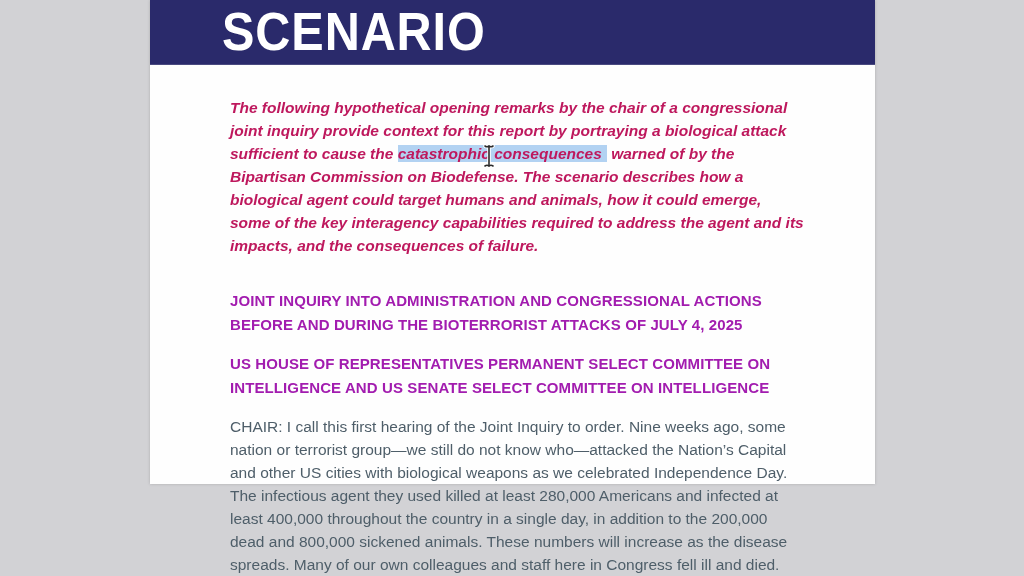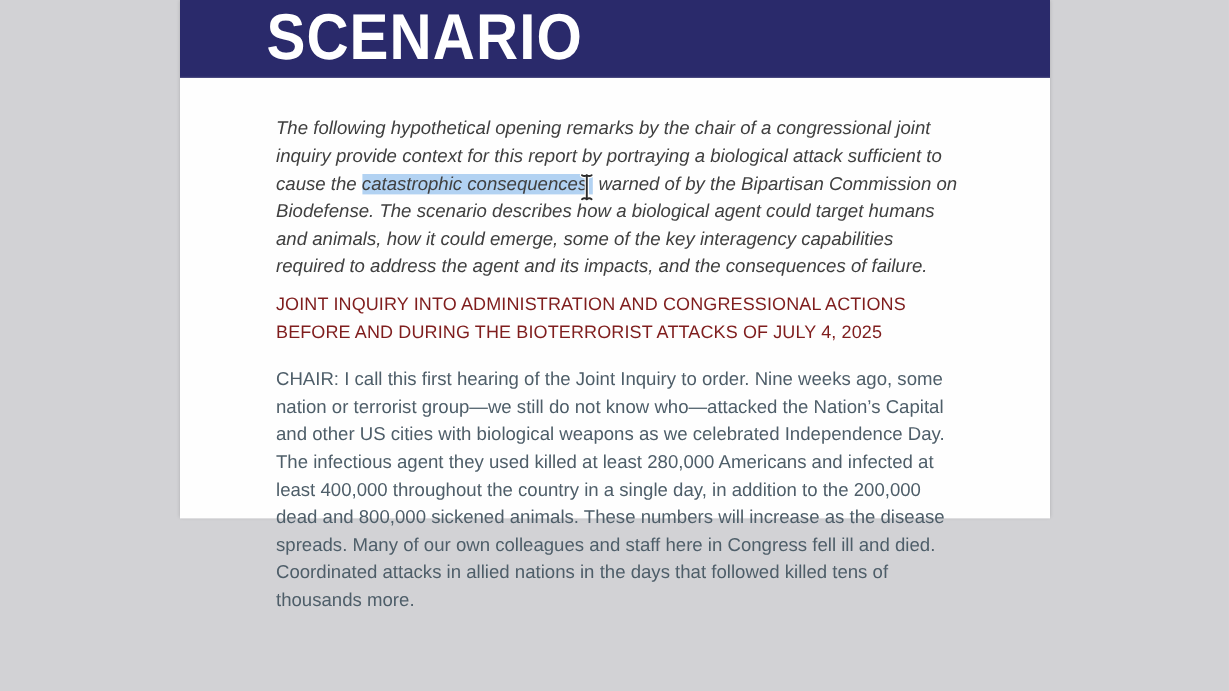--- a/index.html
+++ b/index.html
@@ -9,21 +9,21 @@
     height: 576px;
     background: #d2d2d5;
     overflow: hidden;
     font-family: "Liberation Sans", "DejaVu Sans", sans-serif;
   }
   .page {
     position: absolute;
     left: 150px;
     top: 0;
     width: 725px;
-    height: 432px;
+    height: 484px;
     background: #fefefe;
     box-shadow: 0 0 3px rgba(0,0,0,0.18);
   }
   .band {
     height: 64px;
     background: #2a2a6b;
     border-bottom: 1px solid #4a4a80;
     overflow: hidden;
   }
   .band-title {
@@ -38,32 +38,33 @@
     transform-origin: left center;
     white-space: nowrap;
   }
   .content {
     padding: 31px 70px 0 80px;
     width: 575px;
   }
   p { margin: 0; }
   .intro {
     font-style: italic;
-    color: #404040;
+    color: #be185d;
     font-size: 15.5px;
     line-height: 23px;
-    margin-bottom: 8px;
+    margin-bottom: 32px;
+    font-weight: bold;
   }
   .selected {
     background: #b2d2f2;
     padding-right: 5px;
   }
   .doc-heading {
-    color: #7f1d1d;
-    font-weight: normal;
+    color: #a21caf;
+    font-weight: bold;
     font-size: 15px;
     line-height: 23.5px;
     margin-bottom: 16px;
     letter-spacing: 0.1px;
   }
   .doc-heading:last-of-type { margin-bottom: 15px; }
   .body-para {
     color: #4e5e69;
     font-size: 15.5px;
     line-height: 23px;
@@ -86,20 +87,21 @@
   <div class="band">
     <h1 class="band-title">SCENARIO</h1>
   </div>
 
   <div class="content">
 
     <p class="intro"><span>The following hypothetical opening remarks by the chair of a congressional joint inquiry provide context for this report by portraying a biological attack sufficient to cause the </span><span class="selected">catastrophic consequences</span><span> warned of by the Bipartisan Commission on Biodefense. The scenario describes how a biological agent could target humans and animals, how it could emerge, some of the key interagency capabilities required to address the agent and its impacts, and the consequences of failure.</span></p>
 
     <p class="doc-heading">JOINT INQUIRY INTO ADMINISTRATION AND CONGRESSIONAL ACTIONS BEFORE AND DURING THE BIOTERRORIST ATTACKS OF JULY 4, 2025</p>
 
+    <p class="doc-heading">US HOUSE OF REPRESENTATIVES PERMANENT SELECT COMMITTEE ON INTELLIGENCE AND US SENATE SELECT COMMITTEE ON INTELLIGENCE</p>
 
     <p class="body-para"><span class="speaker">CHAIR:</span><span> I call this first hearing of the Joint Inquiry to order. Nine weeks ago, some nation or terrorist group—we still do not know who—attacked the Nation’s Capital and other US cities with biological weapons as we celebrated Independence Day. The infectious agent they used killed at least 280,000 Americans and infected at least 400,000 throughout the country in a single day, in addition to the 200,000 dead and 800,000 sickened animals. These numbers will increase as the disease spreads. Many of our own colleagues and staff here in Congress fell ill and died. Coordinated attacks in allied nations in the days that followed killed tens of thousands more.</span></p>
 
   </div>
 </div>
 
 <svg class="text-cursor" viewBox="0 0 14 26" xmlns="http://www.w3.org/2000/svg">
   <g stroke="#ffffff" stroke-width="3.6" fill="none" stroke-linecap="round">
     <path d="M3 3 Q5 4.5 7 3 Q9 4.5 11 3"></path>
     <line x1="7" y1="3.5" x2="7" y2="22.5"></line>

